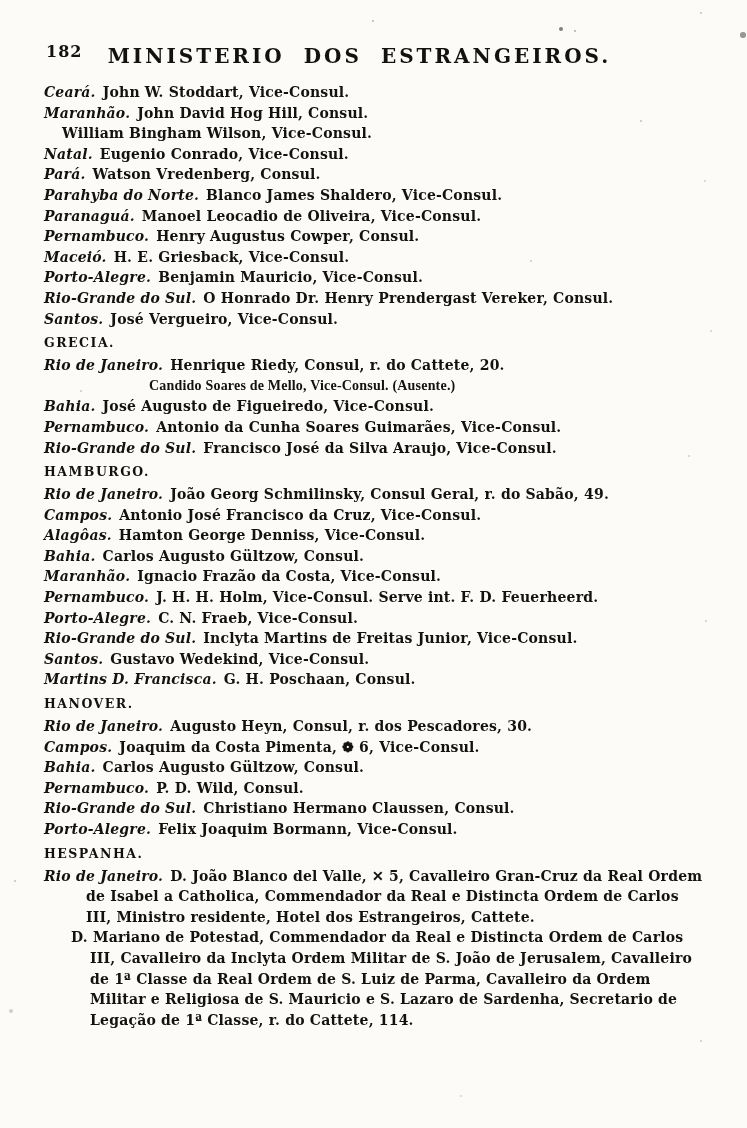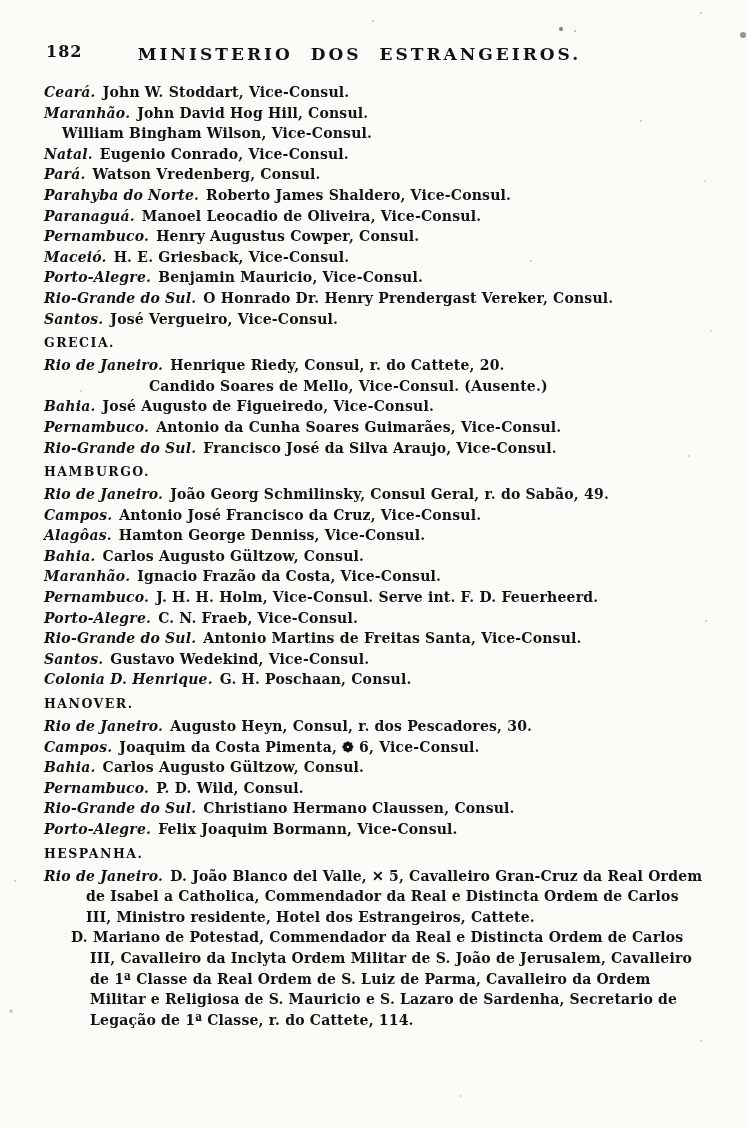--- a/index.html
+++ b/index.html
@@ -54,21 +54,21 @@
   .page-number {
     position: absolute;
     left: 2px;
     top: 42px;
     font-size: 16px;
     font-weight: bold;
     letter-spacing: 1px;
   }
   .page-title {
     text-align: center;
-    font-size: 17px;
+    font-size: 20px;
     font-weight: bold;
     letter-spacing: 3px;
     word-spacing: 9px;
     white-space: nowrap;
     transform: translateX(-14px);
   }
   .doc-body {
     margin: 0 40px 0 44px;
     width: 663px;
   }
@@ -81,21 +81,21 @@
     text-indent: -42px;
     letter-spacing: 0.2px;
   }
   .entry .place {
     font-family: "DejaVu Serif", "Liberation Serif", serif;
     font-style: italic;
     font-weight: 600;
     margin-right: 7px;
   }
   .ind-small { text-indent: -24px; }   
-  .ind-deep  { text-indent: 63px; }    
+  .ind-deep  { text-indent: 63px; font-family: Liberation Serif, serif; }    
   .ind-sub   { padding-left: 46px; text-indent: -19px; } 
   .sec-heading {
     font-size: 12.5px;
     font-weight: bold;
     letter-spacing: 1.5px;
     margin: 7px 130px 5px 0;
     line-height: 14px;
   }
 </style>
 </head>
@@ -108,44 +108,44 @@
     <span class="page-number">182</span>
     <div class="page-title">MINISTERIO DOS ESTRANGEIROS.</div>
   </div>
 
   <div class="doc-body">
       <p class="entry"><i class="place">Ceará.</i><span>John W. Stoddart, Vice-Consul.</span></p>
       <p class="entry"><i class="place">Maranhão.</i><span>John David Hog Hill, Consul.</span></p>
       <p class="entry ind-small"><span>William Bingham Wilson, Vice-Consul.</span></p>
       <p class="entry"><i class="place">Natal.</i><span>Eugenio Conrado, Vice-Consul.</span></p>
       <p class="entry"><i class="place">Pará.</i><span>Watson Vredenberg, Consul.</span></p>
-      <p class="entry"><i class="place">Parahyba do Norte.</i><span>Roberto James Shaldero, Vice-Consul.</span></p>
+      <p class="entry"><i class="place">Parahyba do Norte.</i><span>Blanco James Shaldero, Vice-Consul.</span></p>
       <p class="entry"><i class="place">Paranaguá.</i><span>Manoel Leocadio de Oliveira, Vice-Consul.</span></p>
       <p class="entry"><i class="place">Pernambuco.</i><span>Henry Augustus Cowper, Consul.</span></p>
       <p class="entry"><i class="place">Maceió.</i><span>H. E. Griesback, Vice-Consul.</span></p>
       <p class="entry"><i class="place">Porto-Alegre.</i><span>Benjamin Mauricio, Vice-Consul.</span></p>
       <p class="entry"><i class="place">Rio-Grande do Sul.</i><span>O Honrado Dr. Henry Prendergast Vereker, Consul.</span></p>
       <p class="entry"><i class="place">Santos.</i><span>José Vergueiro, Vice-Consul.</span></p>
       <div class="sec-heading">GRECIA.</div>
       <p class="entry"><i class="place">Rio de Janeiro.</i><span>Henrique Riedy, Consul, r. do Cattete, 20.</span></p>
       <p class="entry ind-deep"><span>Candido Soares de Mello, Vice-Consul. (Ausente.)</span></p>
       <p class="entry"><i class="place">Bahia.</i><span>José Augusto de Figueiredo, Vice-Consul.</span></p>
       <p class="entry"><i class="place">Pernambuco.</i><span>Antonio da Cunha Soares Guimarães, Vice-Consul.</span></p>
       <p class="entry"><i class="place">Rio-Grande do Sul.</i><span>Francisco José da Silva Araujo, Vice-Consul.</span></p>
       <div class="sec-heading">HAMBURGO.</div>
       <p class="entry"><i class="place">Rio de Janeiro.</i><span>João Georg Schmilinsky, Consul Geral, r. do Sabão, 49.</span></p>
       <p class="entry"><i class="place">Campos.</i><span>Antonio José Francisco da Cruz, Vice-Consul.</span></p>
       <p class="entry"><i class="place">Alagôas.</i><span>Hamton George Denniss, Vice-Consul.</span></p>
       <p class="entry"><i class="place">Bahia.</i><span>Carlos Augusto Gültzow, Consul.</span></p>
       <p class="entry"><i class="place">Maranhão.</i><span>Ignacio Frazão da Costa, Vice-Consul.</span></p>
       <p class="entry"><i class="place">Pernambuco.</i><span>J. H. H. Holm, Vice-Consul. Serve int. F. D. Feuerheerd.</span></p>
       <p class="entry"><i class="place">Porto-Alegre.</i><span>C. N. Fraeb, Vice-Consul.</span></p>
-      <p class="entry"><i class="place">Rio-Grande do Sul.</i><span>Antonio Martins de Freitas Santa, Vice-Consul.</span></p>
+      <p class="entry"><i class="place">Rio-Grande do Sul.</i><span>Inclyta Martins de Freitas Junior, Vice-Consul.</span></p>
       <p class="entry"><i class="place">Santos.</i><span>Gustavo Wedekind, Vice-Consul.</span></p>
-      <p class="entry"><i class="place">Colonia D. Henrique.</i><span>G. H. Poschaan, Consul.</span></p>
+      <p class="entry"><i class="place">Martins D. Francisca.</i><span>G. H. Poschaan, Consul.</span></p>
       <div class="sec-heading">HANOVER.</div>
       <p class="entry"><i class="place">Rio de Janeiro.</i><span>Augusto Heyn, Consul, r. dos Pescadores, 30.</span></p>
       <p class="entry"><i class="place">Campos.</i><span>Joaquim da Costa Pimenta, ❁ 6, Vice-Consul.</span></p>
       <p class="entry"><i class="place">Bahia.</i><span>Carlos Augusto Gültzow, Consul.</span></p>
       <p class="entry"><i class="place">Pernambuco.</i><span>P. D. Wild, Consul.</span></p>
       <p class="entry"><i class="place">Rio-Grande do Sul.</i><span>Christiano Hermano Claussen, Consul.</span></p>
       <p class="entry"><i class="place">Porto-Alegre.</i><span>Felix Joaquim Bormann, Vice-Consul.</span></p>
       <div class="sec-heading">HESPANHA.</div>
       <p class="entry"><i class="place">Rio de Janeiro.</i><span>D. João Blanco del Valle, ✕ 5, Cavalleiro Gran-Cruz da Real Ordem de Isabel a Catholica, Commendador da Real e Distincta Ordem de Carlos III, Ministro residente, Hotel dos Estrangeiros, Cattete.</span></p>
       <p class="entry ind-sub"><span>D. Mariano de Potestad, Commendador da Real e Distincta Ordem de Carlos III, Cavalleiro da Inclyta Ordem Militar de S. João de Jerusalem, Cavalleiro de 1ª Classe da Real Ordem de S. Luiz de Parma, Cavalleiro da Ordem Militar e Religiosa de S. Mauricio e S. Lazaro de Sardenha, Secretario de Legação de 1ª Classe, r. do Cattete, 114.</span></p>

